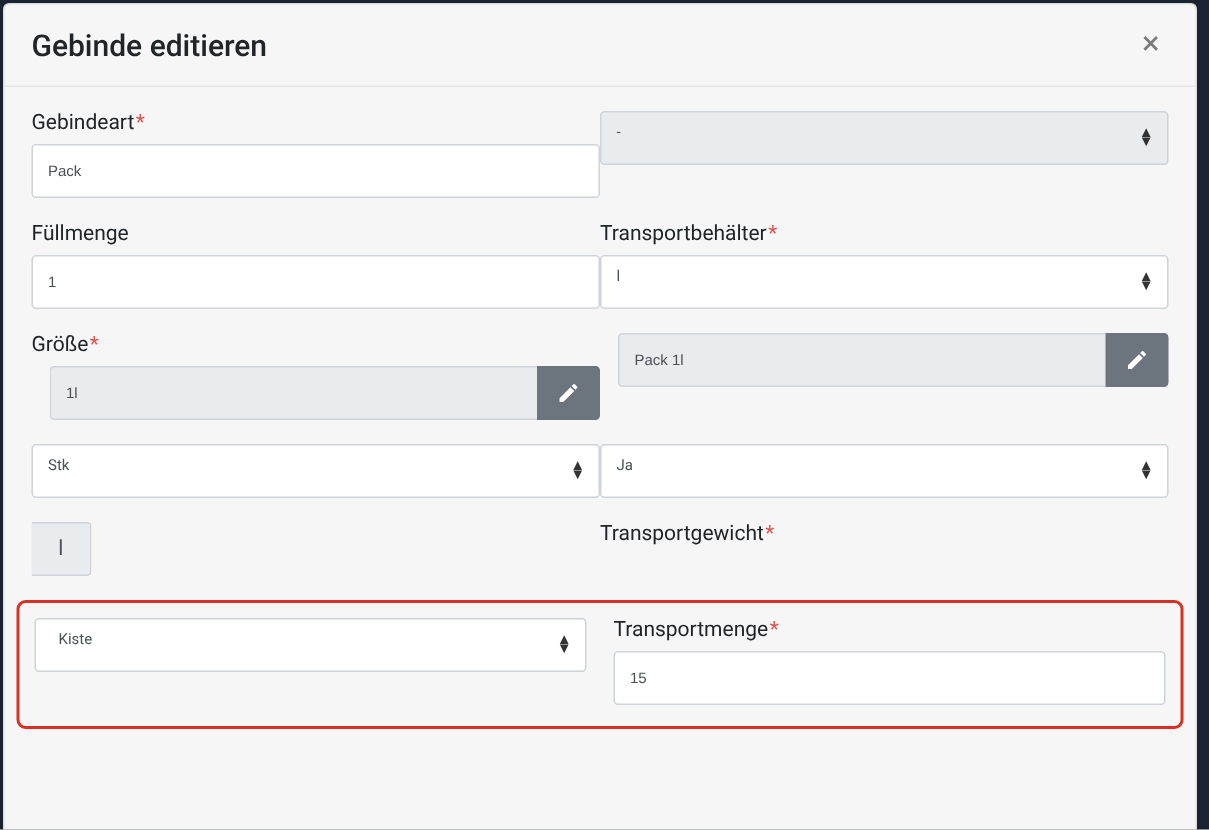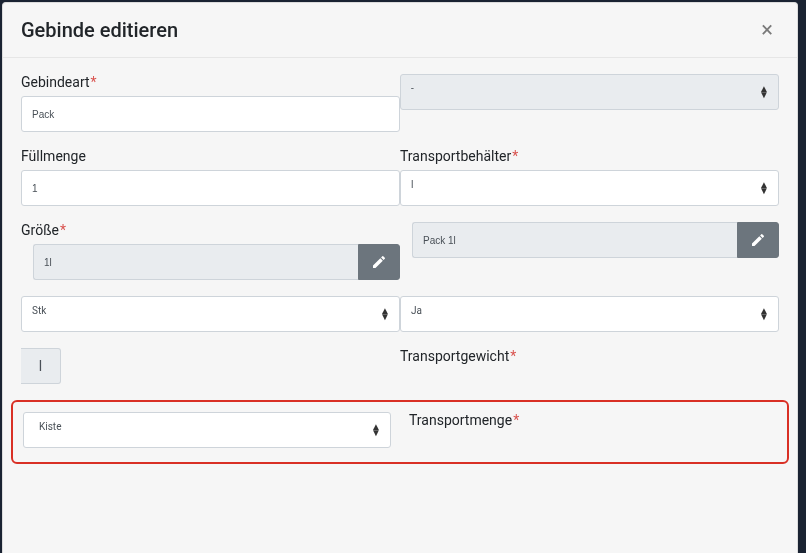--- a/index.html
+++ b/index.html
@@ -260,17 +260,18 @@
           <div class="select-caret">
               <span class="up">▲</span>
               <span class="down">▼</span>
             </div>
         </div>
       </div>
       <div class="form-col">
         <label class="form-label">
           <span>Transportmenge</span><span class="req">*</span>
         </label>
+        <input class="form-control" value="15" style="">
       </div>
     </div>
 
   </div>
 </div>
 
 </body></html>

